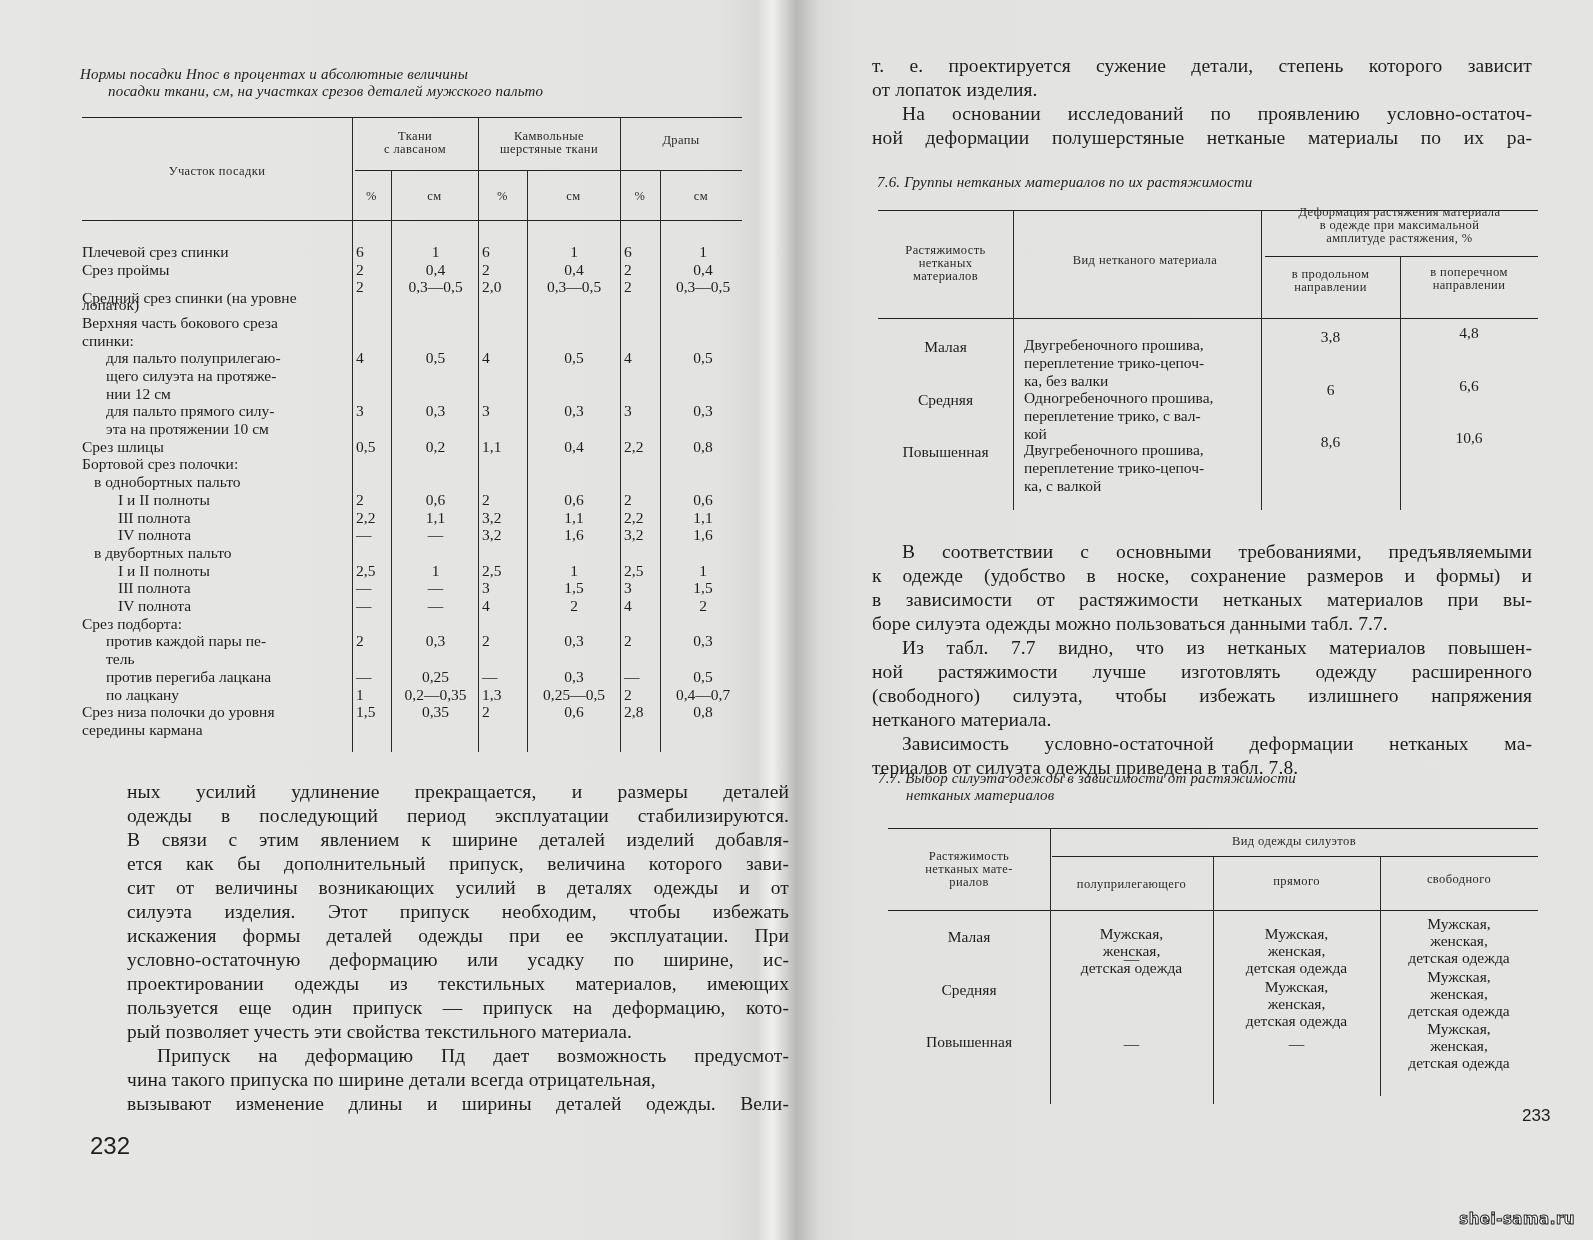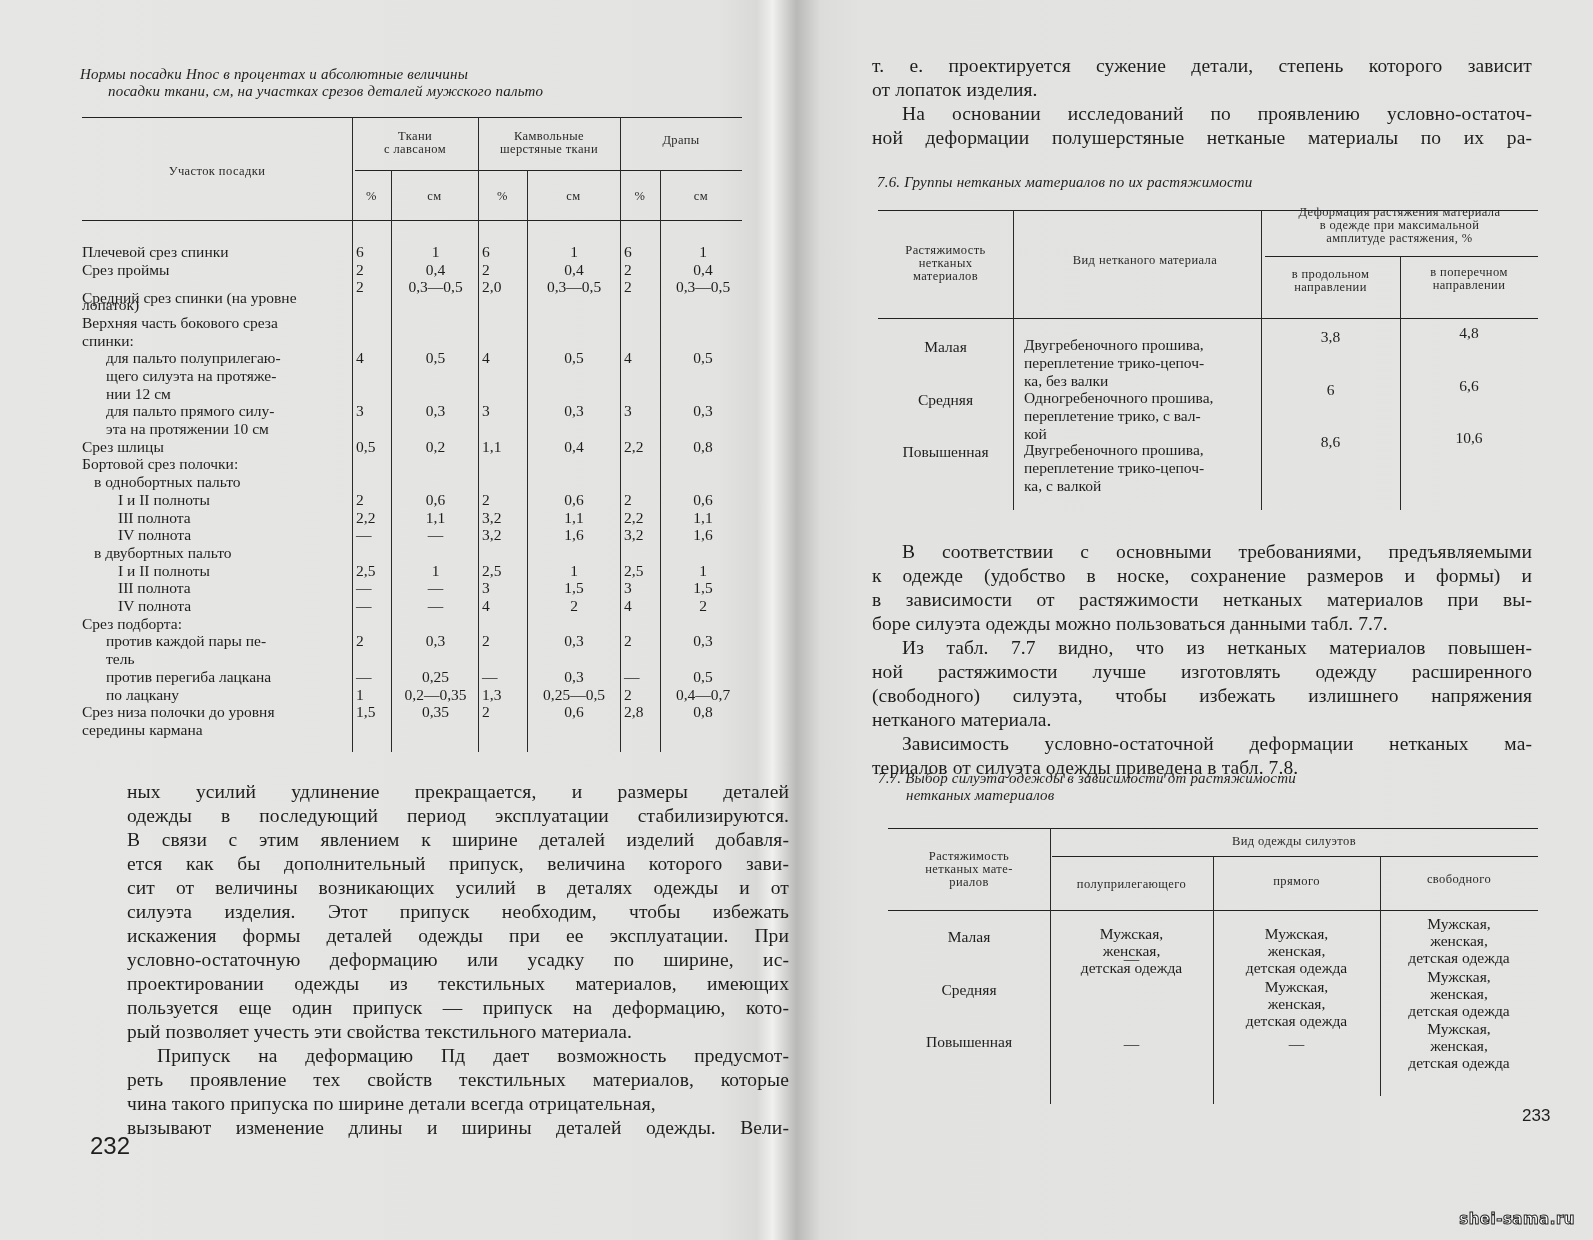--- a/index.html
+++ b/index.html
@@ -265,21 +265,20 @@
       <span class="ln">В связи с этим явлением к ширине деталей изделий добавля-</span>
       <span class="ln">ется как бы дополнительный припуск, величина которого зави-</span>
       <span class="ln">сит от величины возникающих усилий в деталях одежды и от</span>
       <span class="ln">силуэта изделия. Этот припуск необходим, чтобы избежать</span>
       <span class="ln">искажения формы деталей одежды при ее эксплуатации. При</span>
       <span class="ln">условно-остаточную деформацию или усадку по ширине, ис-</span>
       <span class="ln">проектировании одежды из текстильных материалов, имеющих</span>
       <span class="ln">пользуется еще один припуск — припуск на деформацию, кото-</span>
       <span class="ln last">рый позволяет учесть эти свойства текстильного материала.</span>
       <span class="ln ind">Припуск на деформацию Пд дает возможность предусмот-</span>
-      <span class="ln">реть проявление тех свойств текстильных материалов, которые</span>
       <span class="ln last">чина такого припуска по ширине детали всегда отрицательная,</span>
       <span class="ln">вызывают изменение длины и ширины деталей одежды. Вели-</span>
     </div>
 
   <div class="pageno" style="left:90px; top:1132px;">232</div>
 </div>
 
 <div class="page page-right">
   <div class="para" id="right-intro" style="left:72px; top:54px; width:660px;">
       <span class="ln">т. е. проектируется сужение детали, степень которого зависит</span>

